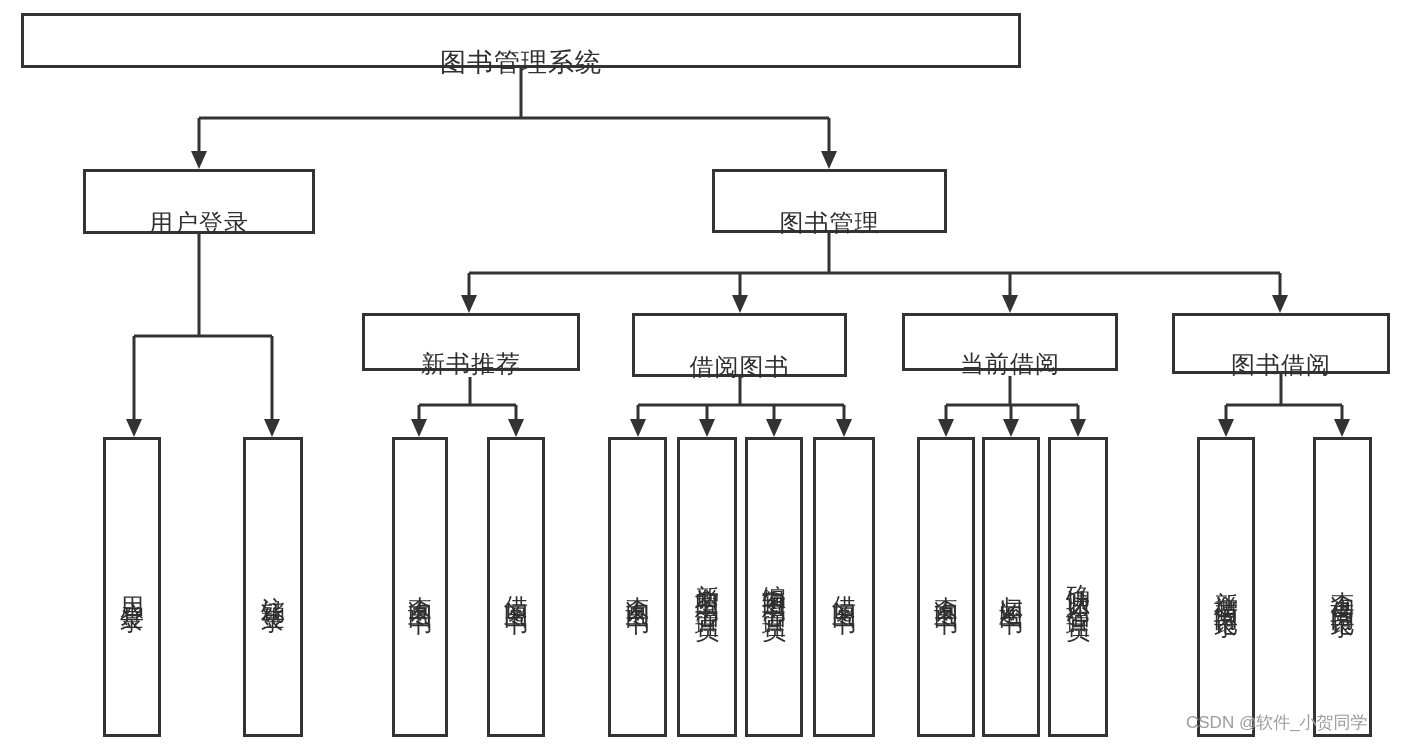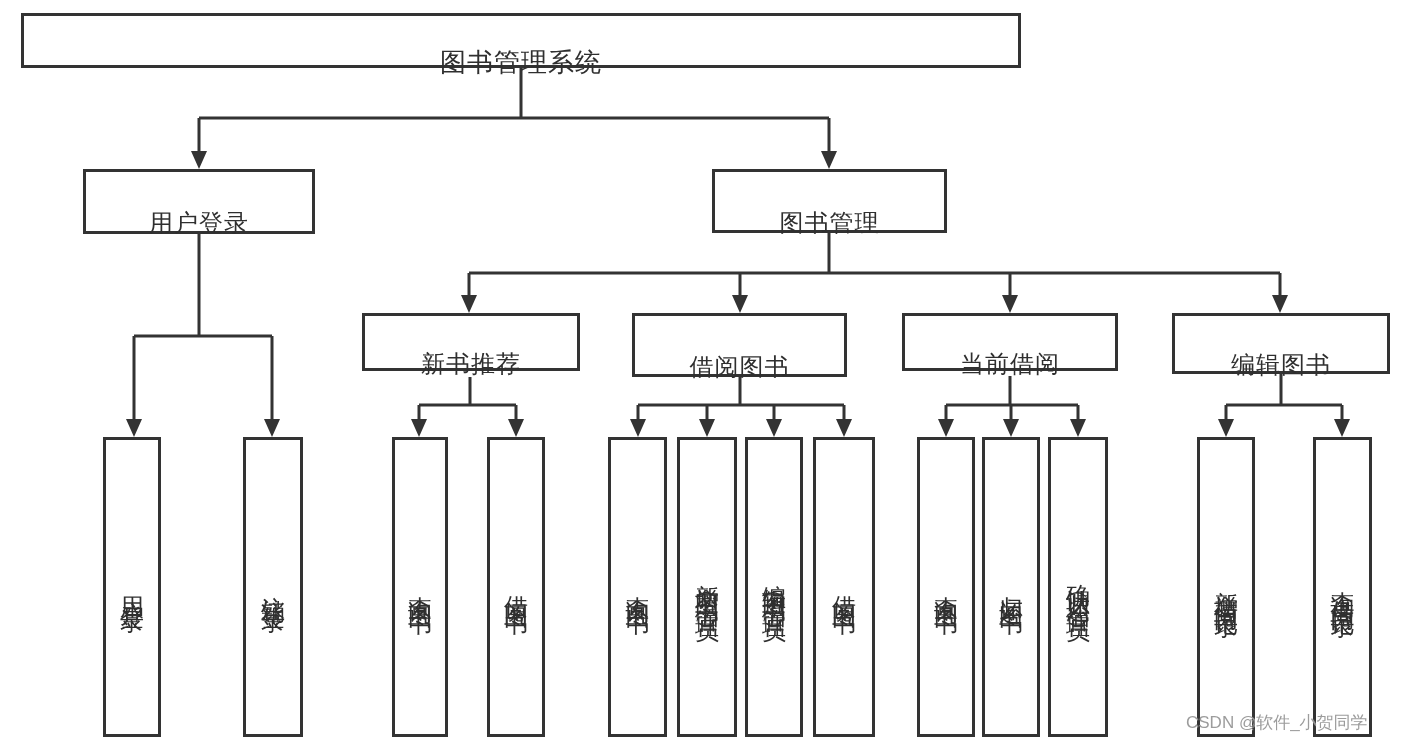--- a/index.html
+++ b/index.html
@@ -66,21 +66,21 @@
   <div class="box" style="left:362px;top:313px;width:218px;height:58px">
     <span class="hlabel">新书推荐</span>
   </div>
   <div class="box" style="left:632px;top:313px;width:215px;height:64px">
     <span class="hlabel">借阅图书</span>
   </div>
   <div class="box" style="left:902px;top:313px;width:216px;height:58px">
     <span class="hlabel">当前借阅</span>
   </div>
   <div class="box" style="left:1172px;top:313px;width:218px;height:61px">
-    <span class="hlabel">编辑图书</span>
+    <span class="hlabel">图书借阅</span>
   </div>
 
   <div class="box vbox" style="left:103px;top:437px;width:58px;height:300px">
     <span class="vlabel">用户登录</span>
   </div>
   <div class="box vbox" style="left:243px;top:437px;width:60px;height:300px">
     <span class="vlabel">注销登录</span>
   </div>
 
   <div class="box vbox" style="left:392px;top:437px;width:56px;height:300px">

